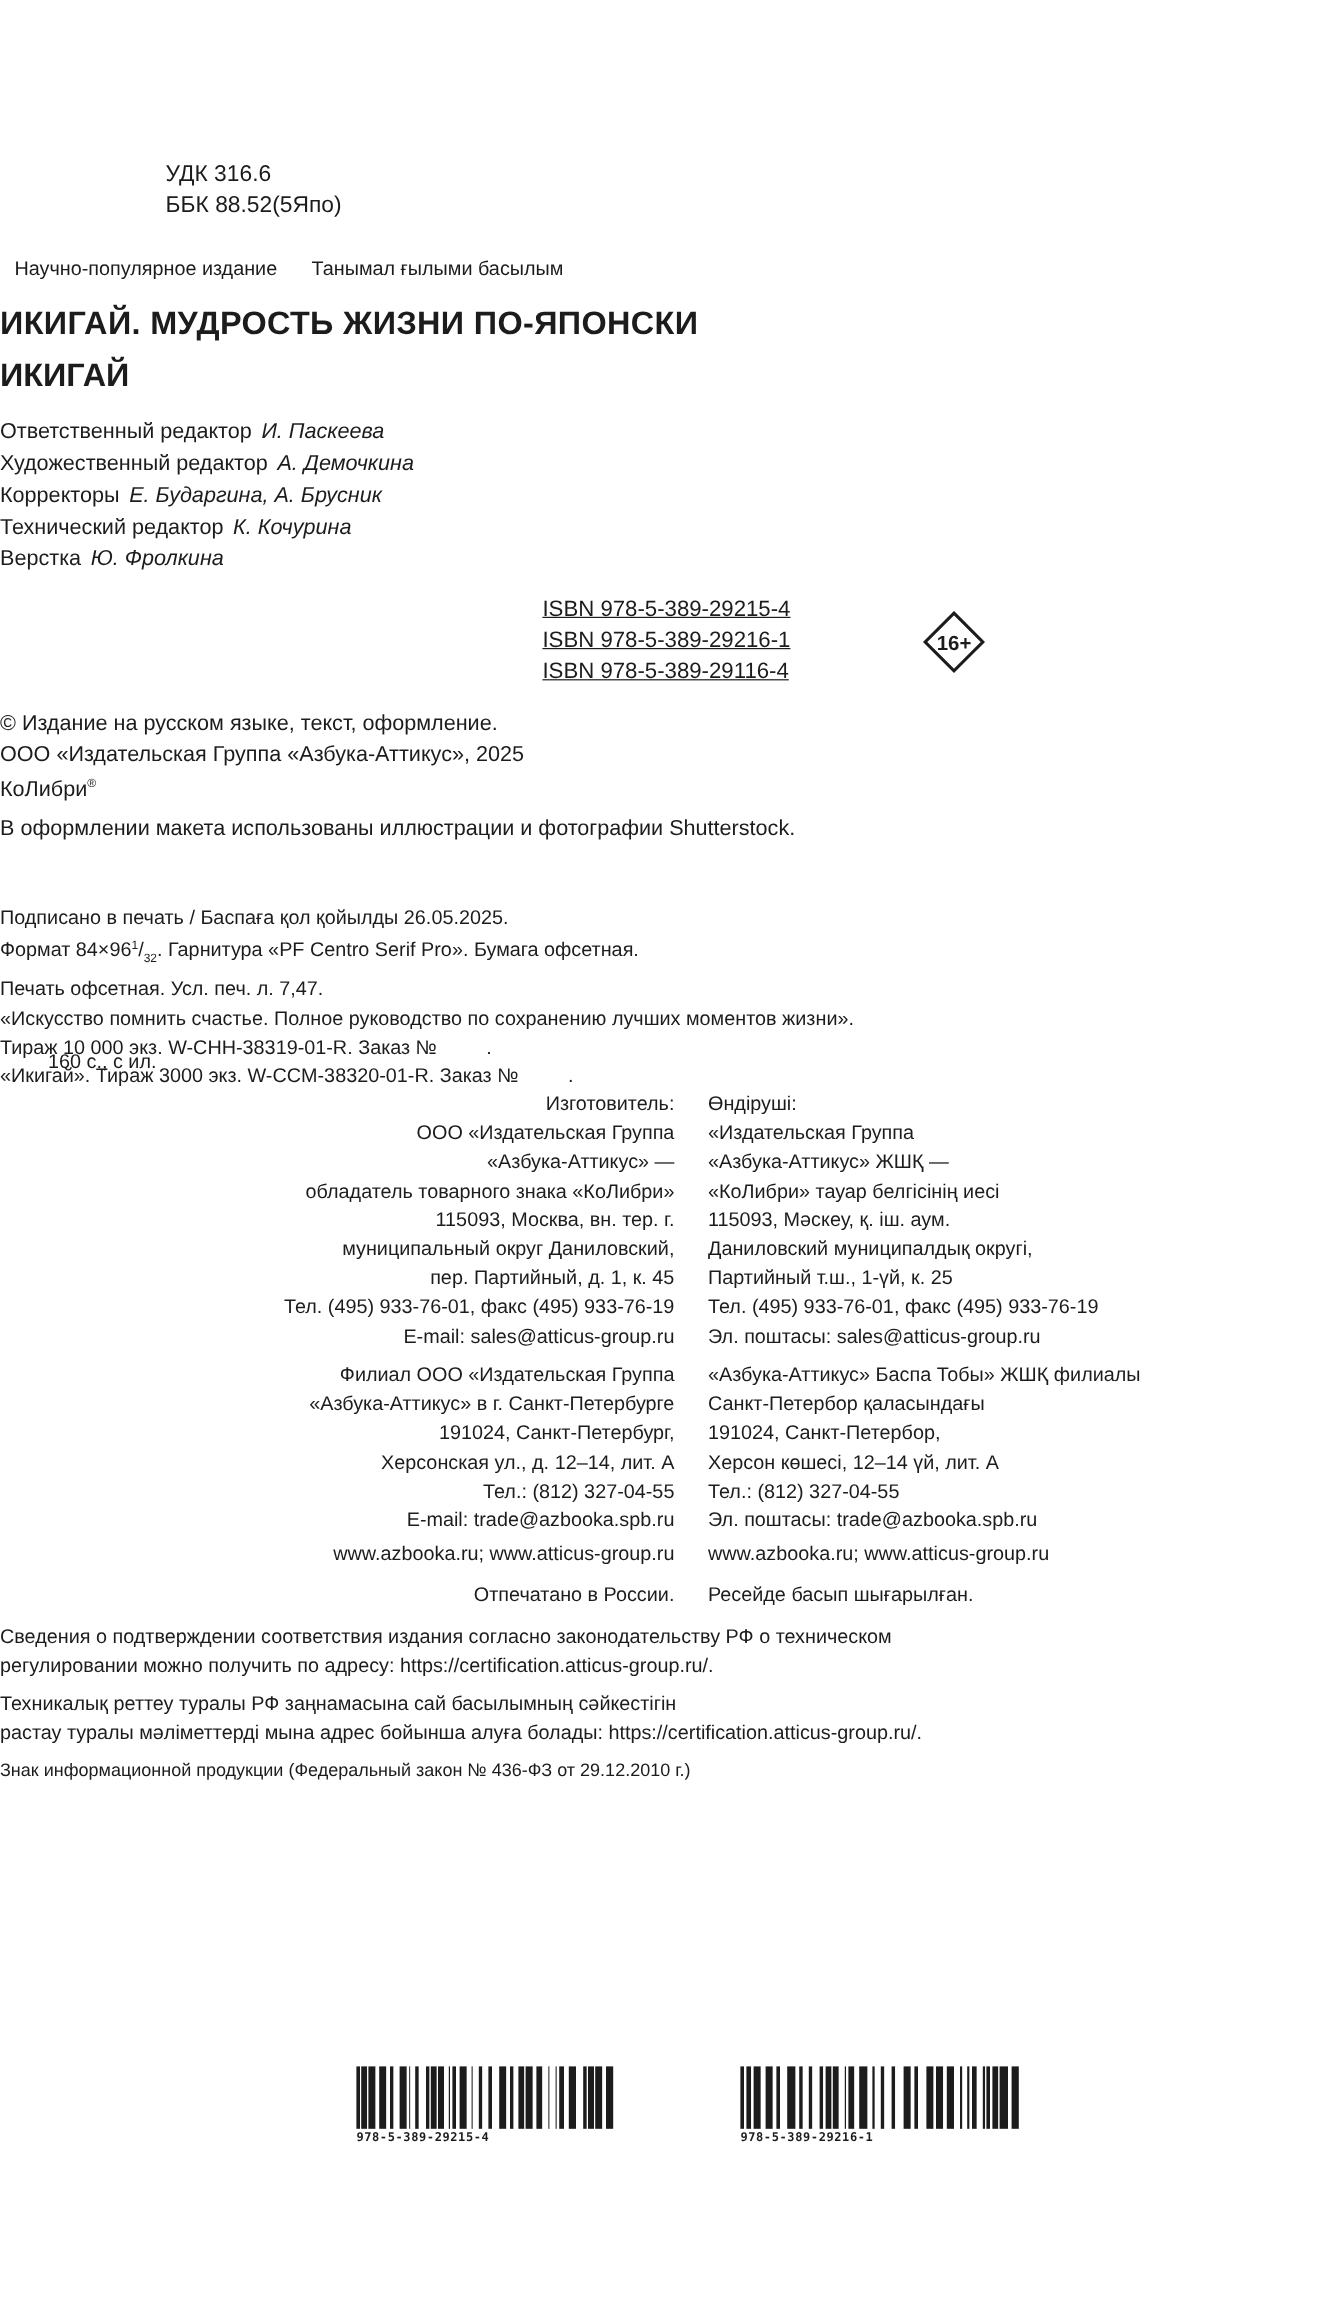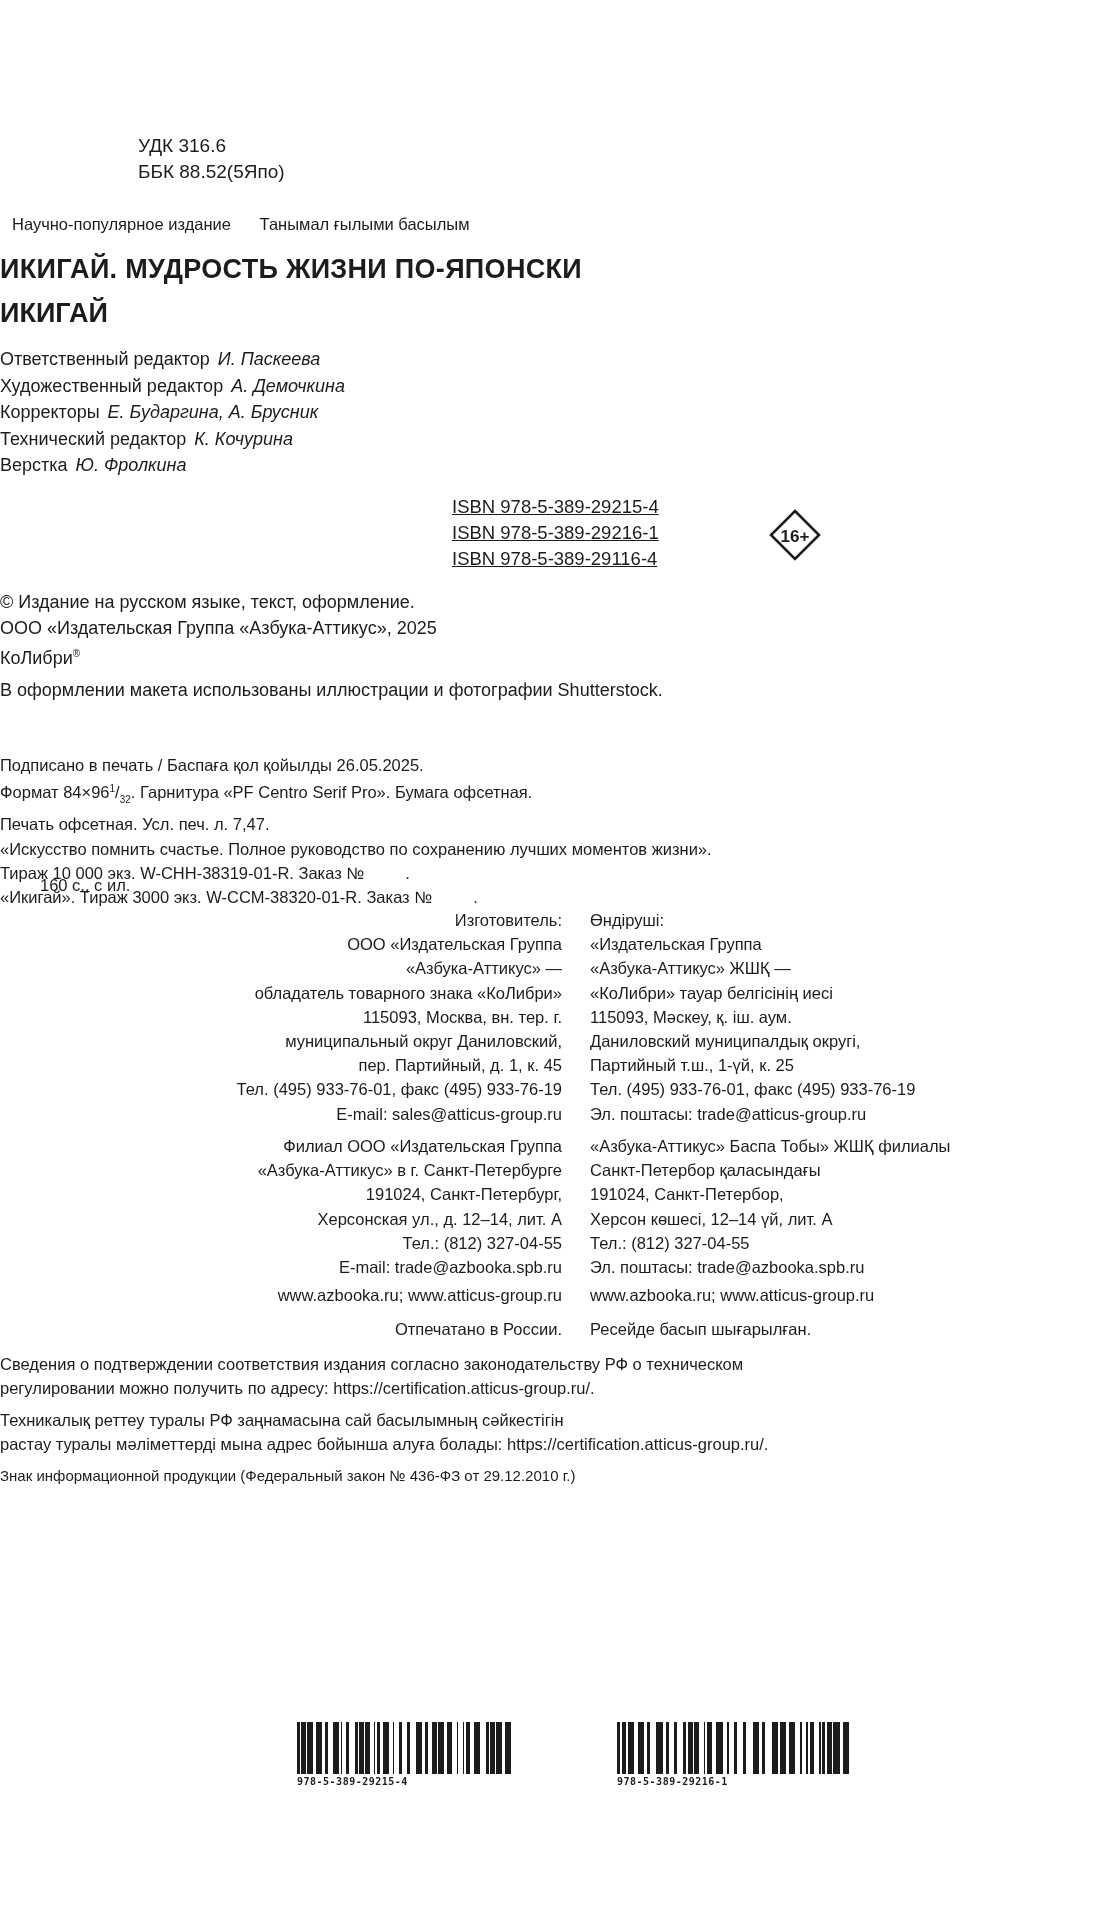--- a/index.html
+++ b/index.html
@@ -112,21 +112,21 @@
 </div>
 <div class="abs col-right blk1">
   <div>Өндіруші:</div>
   <div>«Издательская Группа</div>
   <div>«Азбука-Аттикус» ЖШҚ —</div>
   <div>«КоЛибри» тауар белгісінің иесі</div>
   <div>115093, Мәскеу, қ. іш. аум.</div>
   <div>Даниловский муниципалдық округі,</div>
   <div>Партийный т.ш., 1-үй, к. 25</div>
   <div>Тел. (495) 933-76-01, факс (495) 933-76-19</div>
-  <div>Эл. поштасы: trade@atticus-group.ru</div>
+  <div>Эл. поштасы: sales@atticus-group.ru</div>
 </div>
 
 <div class="abs col-left blk2">
   <div>Филиал ООО «Издательская Группа</div>
   <div>«Азбука-Аттикус» в г. Санкт-Петербурге</div>
   <div>191024, Санкт-Петербург,</div>
   <div>Херсонская ул., д. 12–14, лит. А</div>
   <div>Тел.: (812) 327-04-55</div>
   <div>E-mail: trade@azbooka.spb.ru</div>
 </div>

